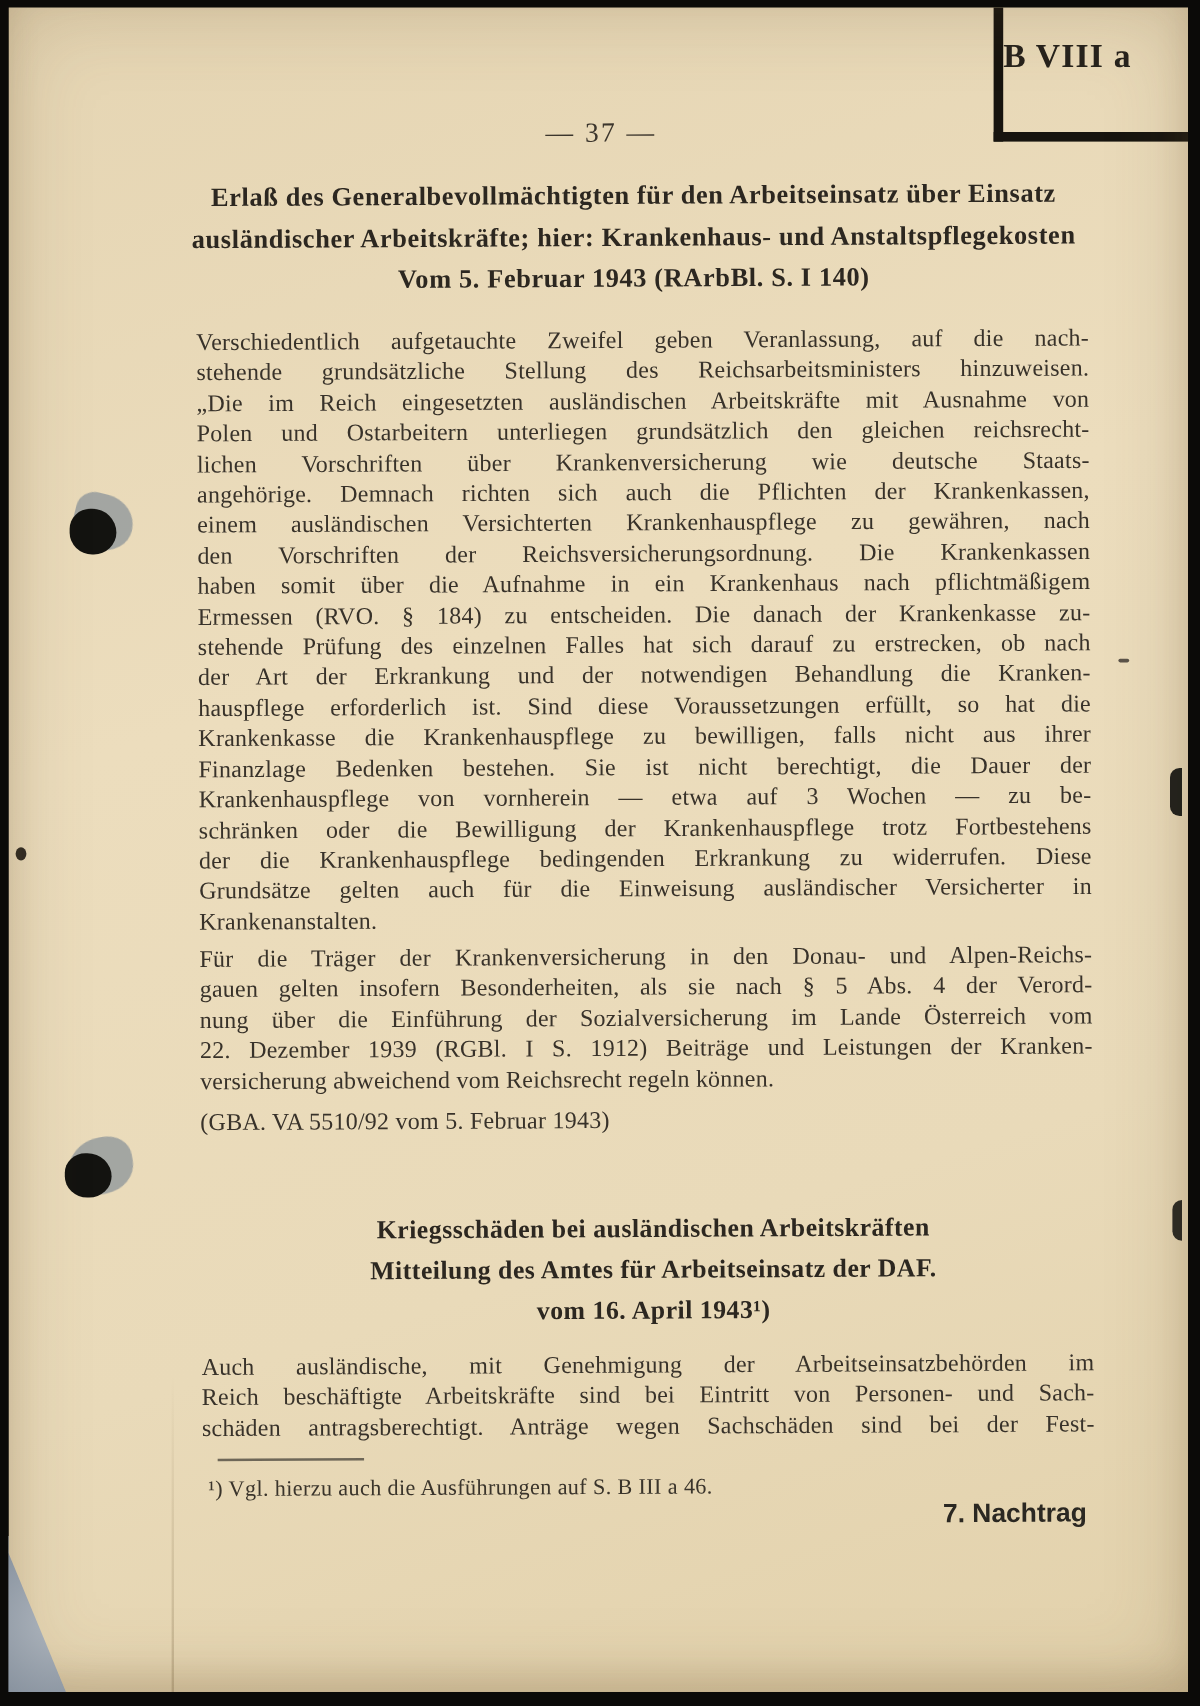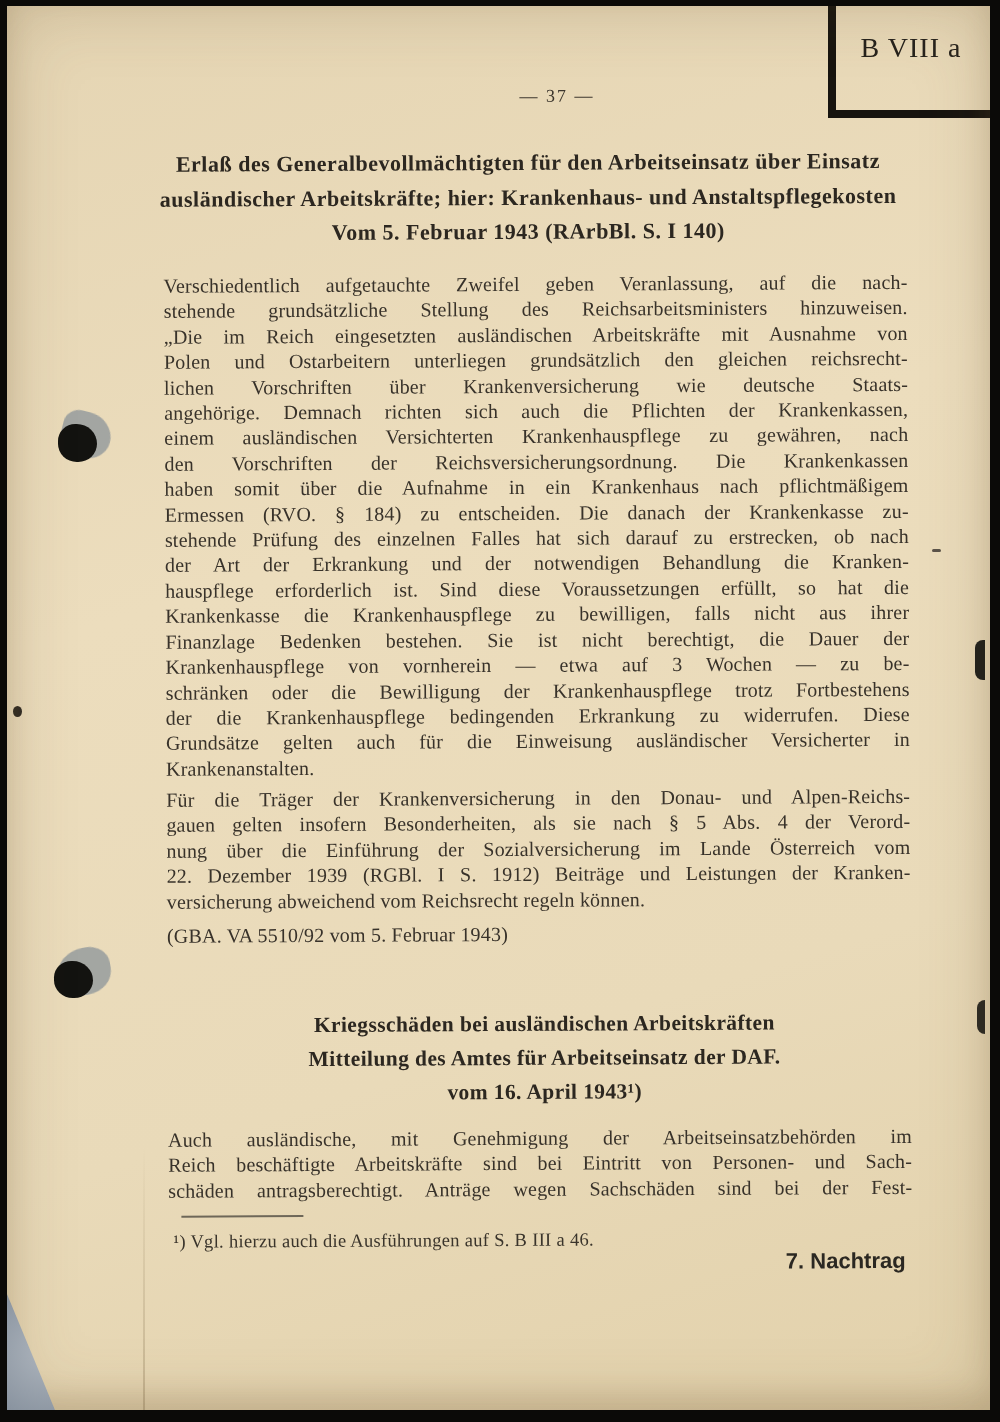--- a/index.html
+++ b/index.html
@@ -19,25 +19,25 @@
   
   .hole-halo{position:absolute;background:rgba(150,156,158,.85);filter:blur(.4px);}
   .hole{position:absolute;background:#131310;border-radius:46% 54% 50% 50%;}
   .halo1{left:54px;top:406px;width:50px;height:46px;border-radius:38% 62% 55% 45%;transform:rotate(14deg);}
   .hole1{left:51px;top:418px;width:39px;height:38px;}
   .halo2{left:50px;top:942px;width:54px;height:47px;border-radius:58% 42% 52% 48%;transform:rotate(-10deg);}
   .hole2{left:47px;top:955px;width:39px;height:37px;}
   
   .tab-vline{position:absolute;left:821px;top:0;width:8px;height:112px;background:#17140f;}
   .tab-hline{position:absolute;left:821px;top:104px;width:162px;height:8px;background:#17140f;}
-  .tab-label{position:absolute;left:829px;top:26px;width:150px;text-align:center;
-         font-weight:400;font-size:28px;letter-spacing:1px;color:#26221c;}
+  .tab-label{position:absolute;left:829px;top:26px;width:150px;text-align:left;
+         font-weight:700;font-size:28px;letter-spacing:1px;color:#26221c;}
   
   .content{position:absolute;inset:0;transform:rotate(-0.3deg);transform-origin:50% 40%;color:#38322a;}
-  .pageno{position:absolute;left:450px;top:80px;width:140px;text-align:right;font-size:18px;letter-spacing:2px;color:#3c362d;}
+  .pageno{position:absolute;left:450px;top:92px;width:140px;text-align:left;font-size:23px;letter-spacing:2px;color:#3c362d;}
   .title-block{position:absolute;left:53px;top:140px;width:940px;text-align:center;}
   .title-block .tline{font-weight:700;font-size:22px;line-height:34.5px;letter-spacing:.5px;color:#2c2720;}
   .para{position:absolute;left:158px;width:744px;font-size:20px;line-height:25.4px;letter-spacing:.2px;}
   .para .jline{text-align:justify;text-align-last:justify;white-space:normal;}
   .para.end-left .jline:last-child{text-align-last:left;}
   .p1{top:266px;}
   .p2{top:780px;}
   .citation{position:absolute;left:158px;top:917px;font-size:20px;letter-spacing:.2px;}
   .h2-block{position:absolute;left:85px;top:1001px;width:900px;text-align:center;}
   .h2-block .tline{font-weight:700;font-size:21.5px;line-height:34px;letter-spacing:.4px;color:#2c2720;}

